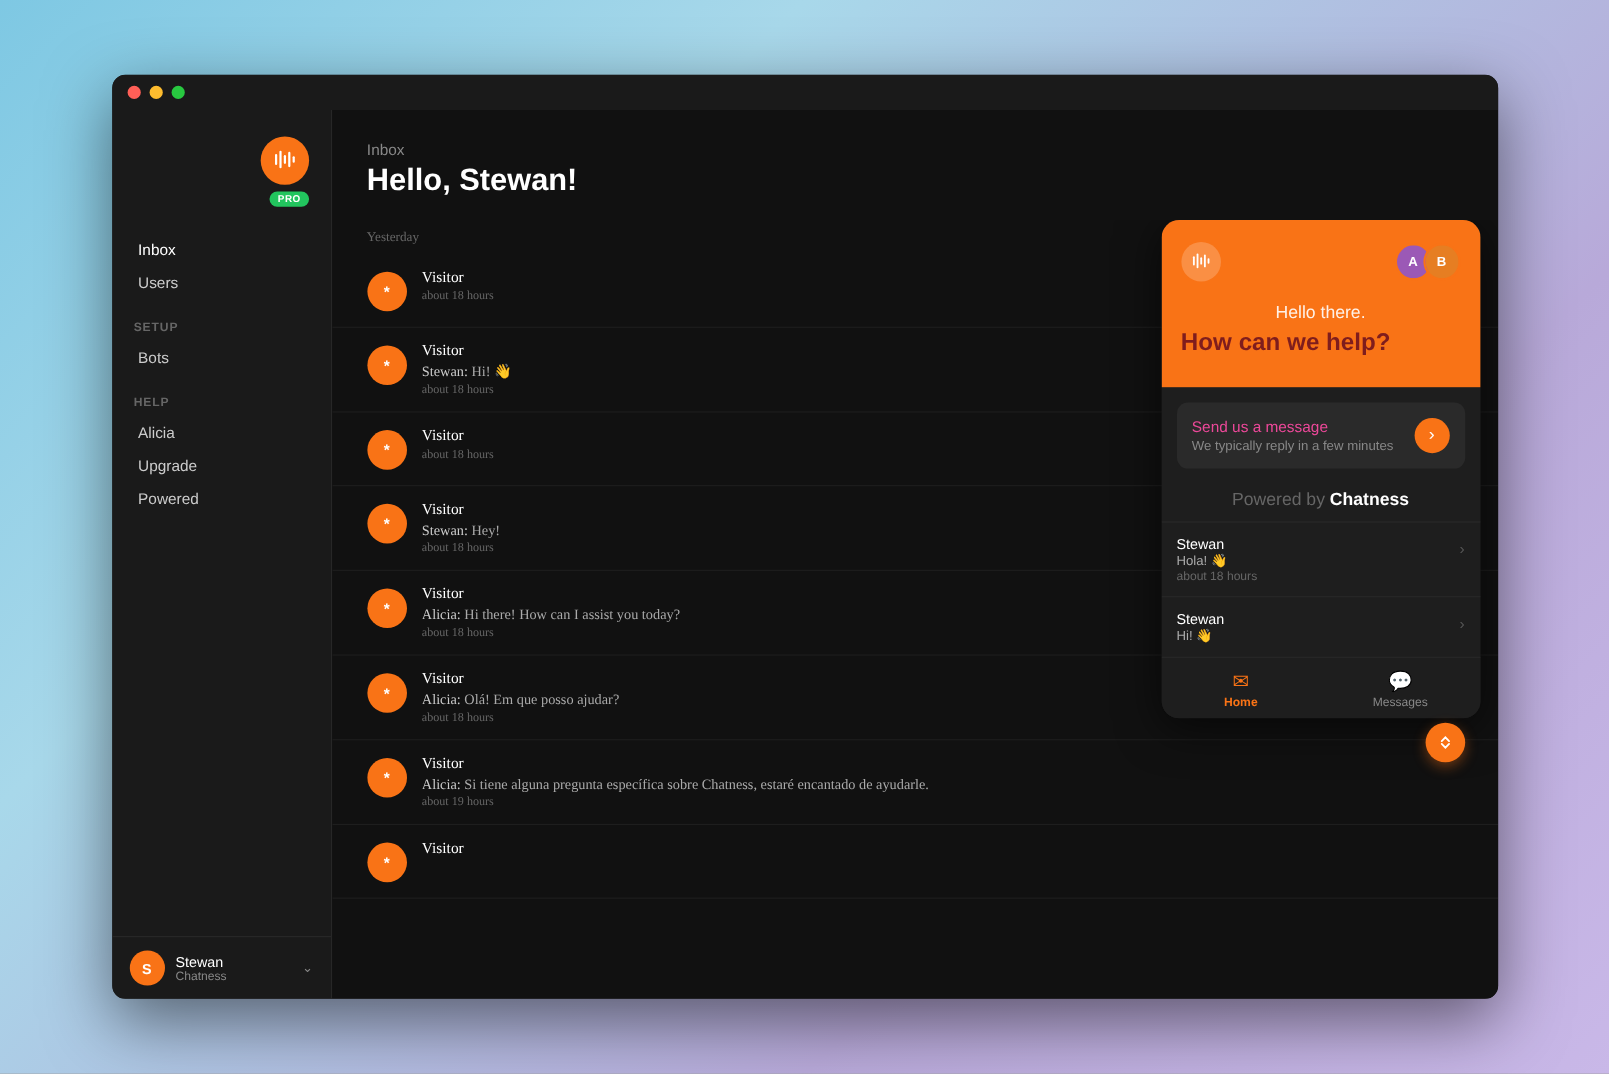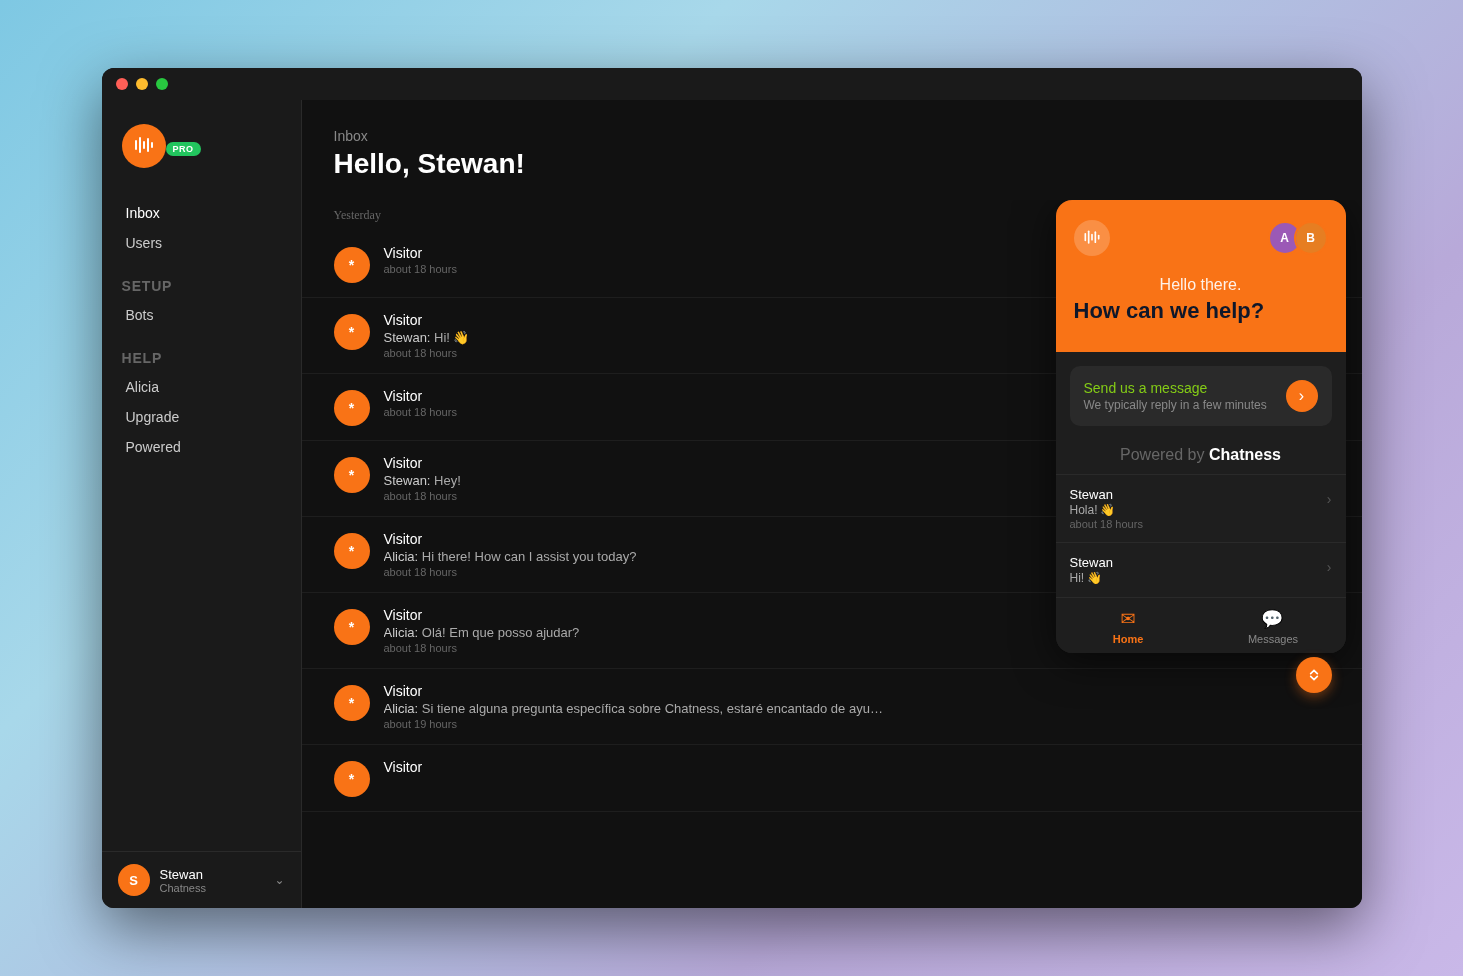--- a/index.html
+++ b/index.html
@@ -48,22 +48,22 @@
       width: 200px;
       background: #1a1a1a;
       flex-shrink: 0;
       display: flex;
       flex-direction: column;
       padding: 16px 0 0 0;
       border-right: 1px solid #2a2a2a;
     }
     .sidebar-logo {
       display: flex;
-      flex-direction: row;
-      align-items: center;
+      flex-direction: column;
+      align-items: flex-end;
       padding: 8px 20px 24px 20px;
     }
     .logo-icon {
       width: 44px;
       height: 44px;
       background: #f97316;
       border-radius: 50%;
       display: flex;
       align-items: center;
       justify-content: center;
@@ -77,21 +77,21 @@
       font-weight: 700;
       padding: 2px 7px;
       border-radius: 10px;
       letter-spacing: 0.5px;
     }
     .sidebar-section {
       padding: 0 16px;
       margin-bottom: 8px;
     }
     .sidebar-section-label {
-      font-size: 14px;
+      font-size: 11px;
       color: #666;
       font-weight: 600;
       letter-spacing: 0.8px;
       text-transform: uppercase;
       padding: 12px 4px 6px 4px;
     }
     .sidebar-item {
       display: flex;
       align-items: center;
       padding: 7px 8px;
@@ -162,21 +162,21 @@
     .conv-avatar {
       width: 36px; height: 36px;
       border-radius: 50%;
       background: #f97316;
       display: flex; align-items: center; justify-content: center;
       font-size: 14px; color: #fff; font-weight: 600;
       flex-shrink: 0;
       margin-right: 14px;
       margin-top: 2px;
     }
-    .conv-body { flex: 1; min-width: 0; }
+    .conv-body { flex: 1; min-width: 0; font-family: Liberation Serif, serif; }
     .conv-name { color: #fff; font-size: 14px; font-weight: 500; margin-bottom: 2px; }
     .conv-preview { color: #aaa; font-size: 13px; white-space: nowrap; overflow: hidden; text-overflow: ellipsis; max-width: 500px; }
     .conv-preview strong { color: #ccc; font-weight: 500; }
     .conv-time { color: #666; font-size: 11px; margin-top: 2px; }
     .widget-container {
       width: 290px;
       background: #1e1e1e;
       border-radius: 16px;
       overflow: hidden;
       box-shadow: 0 8px 40px rgba(0,0,0,0.6);
@@ -216,40 +216,40 @@
       font-size: 12px; color: #fff; font-weight: 600;
     }
     .widget-greeting {
       color: rgba(255,255,255,0.9);
       font-size: 16px;
       font-weight: 400;
       margin-bottom: 4px;
       text-align: center;
     }
     .widget-heading {
-      color: #0f172a;
+      color: #7f1d1d;
       font-size: 22px;
       font-weight: 800;
       line-height: 1.2;
     }
     .widget-body {
       padding: 14px 14px 0 14px;
     }
     .widget-cta {
       background: #2a2a2a;
       border-radius: 10px;
       padding: 14px 14px;
       display: flex;
       align-items: center;
       justify-content: space-between;
       margin-bottom: 12px;
     }
     .widget-cta-text {}
     .widget-cta-title {
-      color: #84cc16;
+      color: #ec4899;
       font-size: 14px;
       font-weight: 500;
       margin-bottom: 2px;
     }
     .widget-cta-sub {
       color: #888;
       font-size: 12px;
     }
     .widget-cta-arrow {
       width: 32px; height: 32px;

